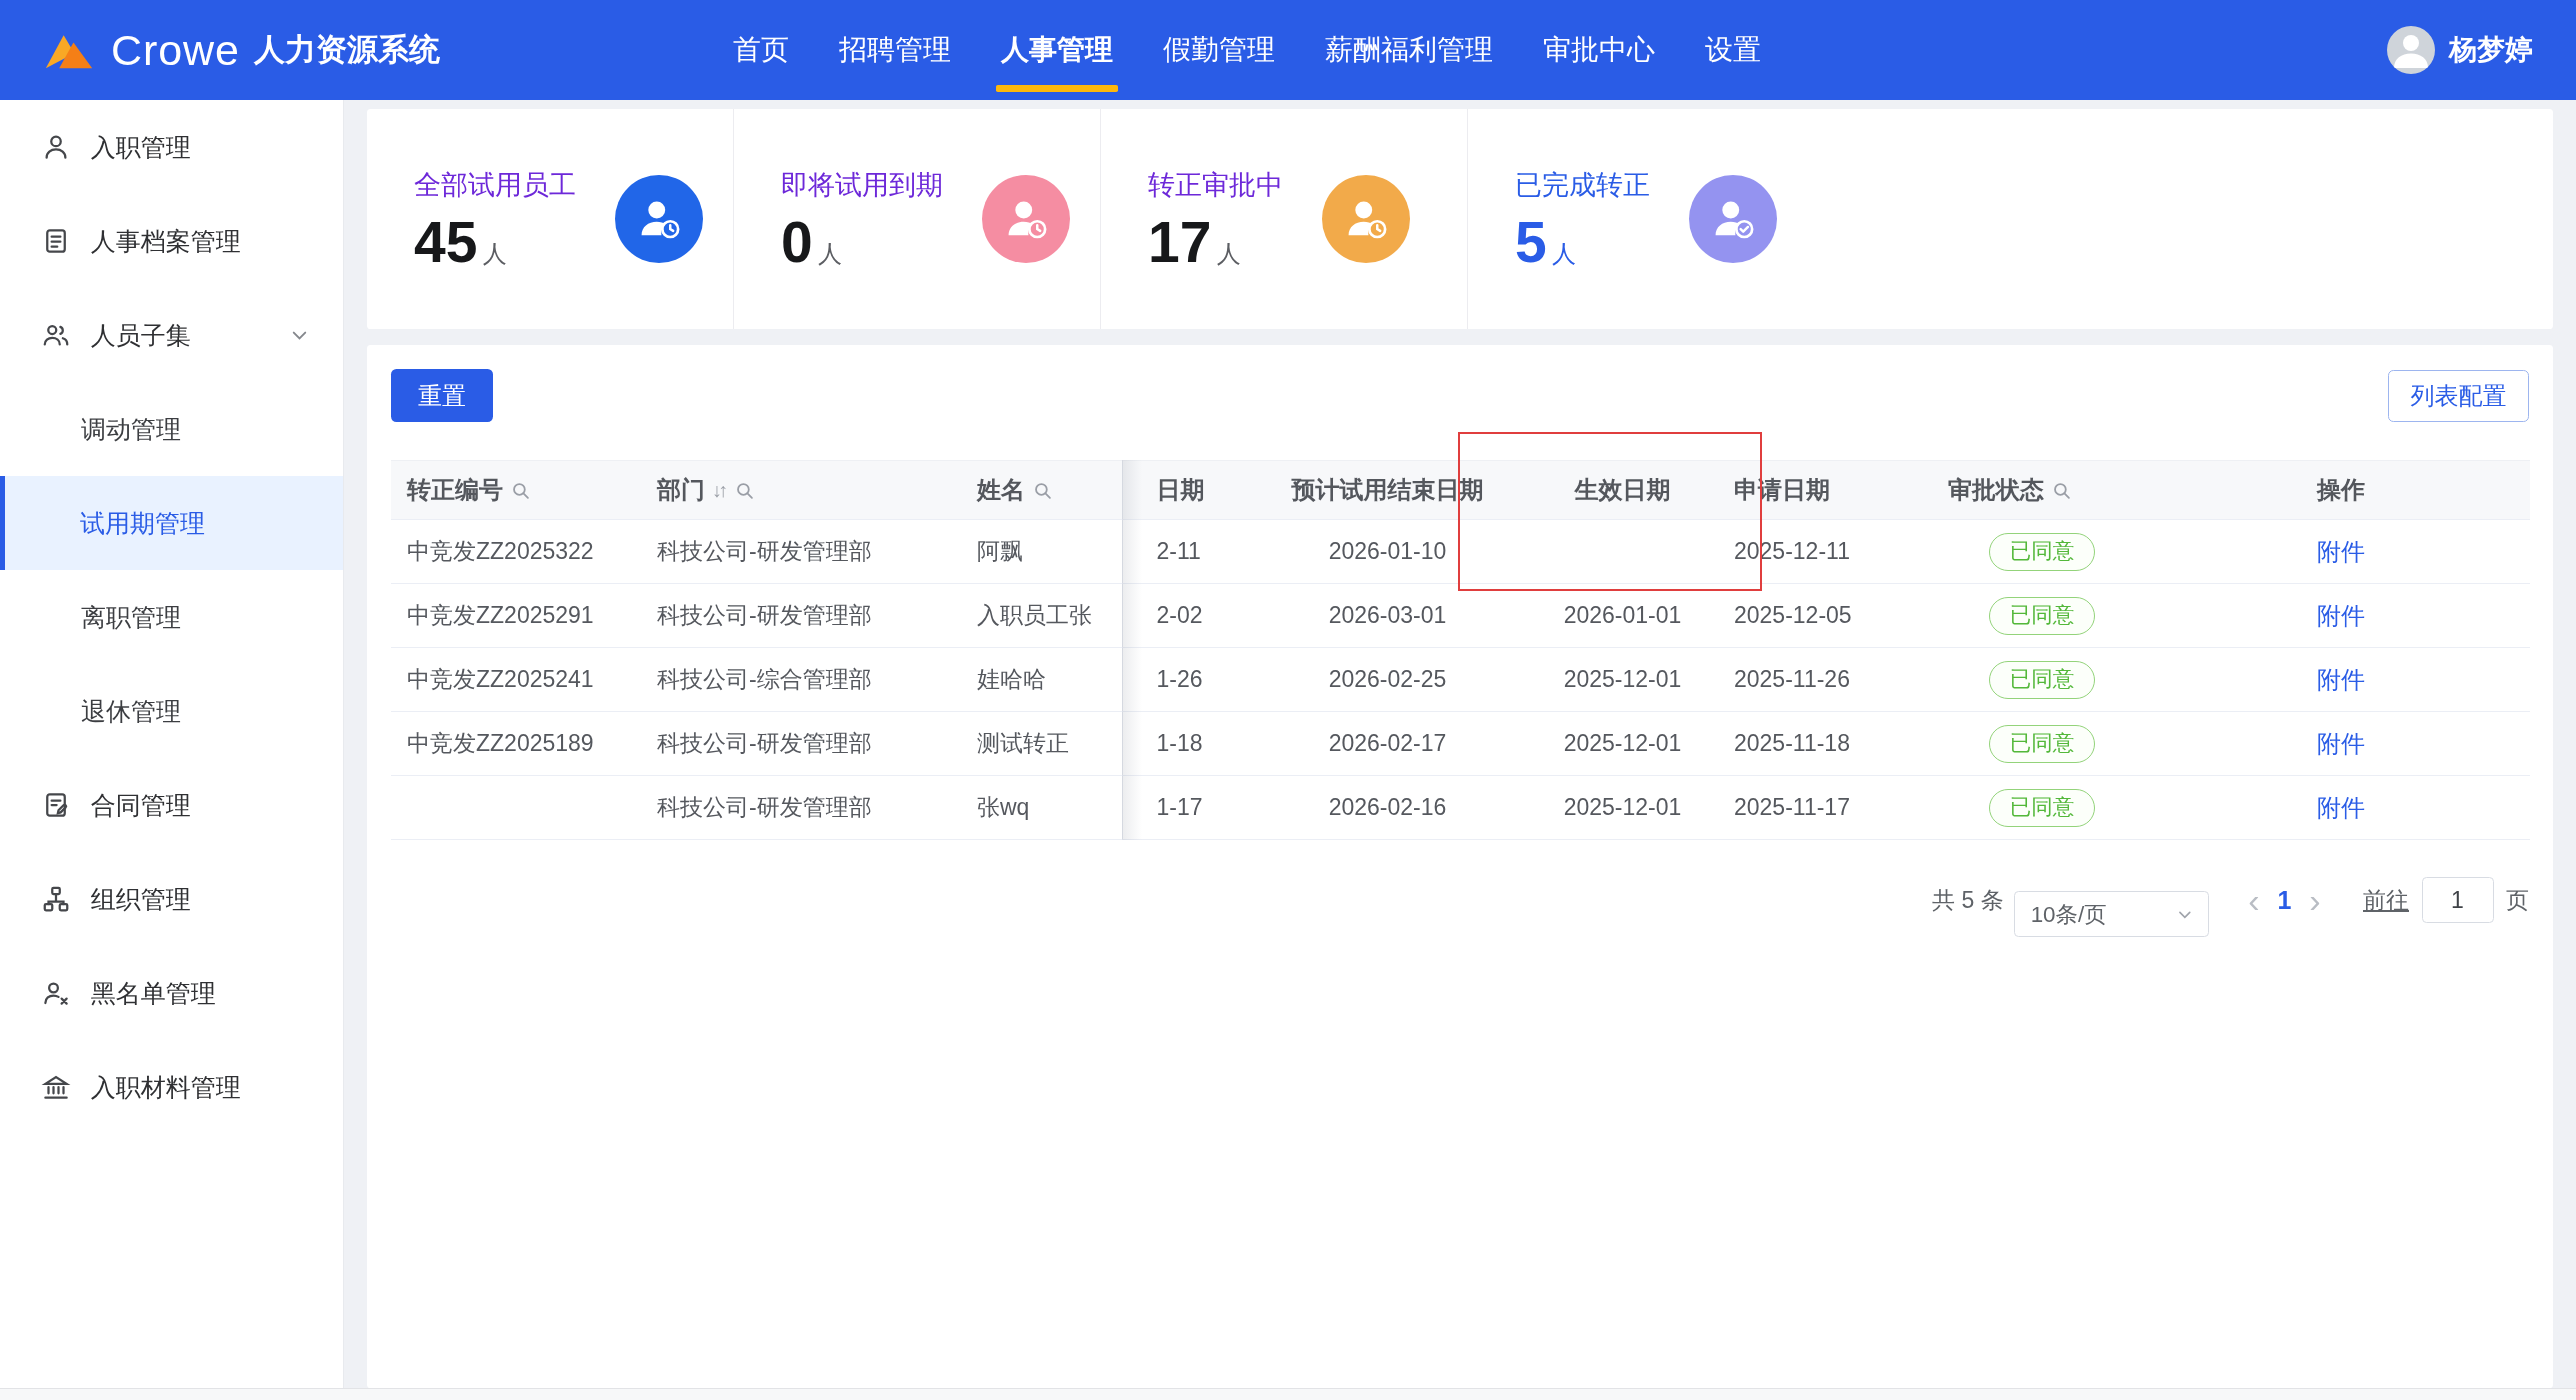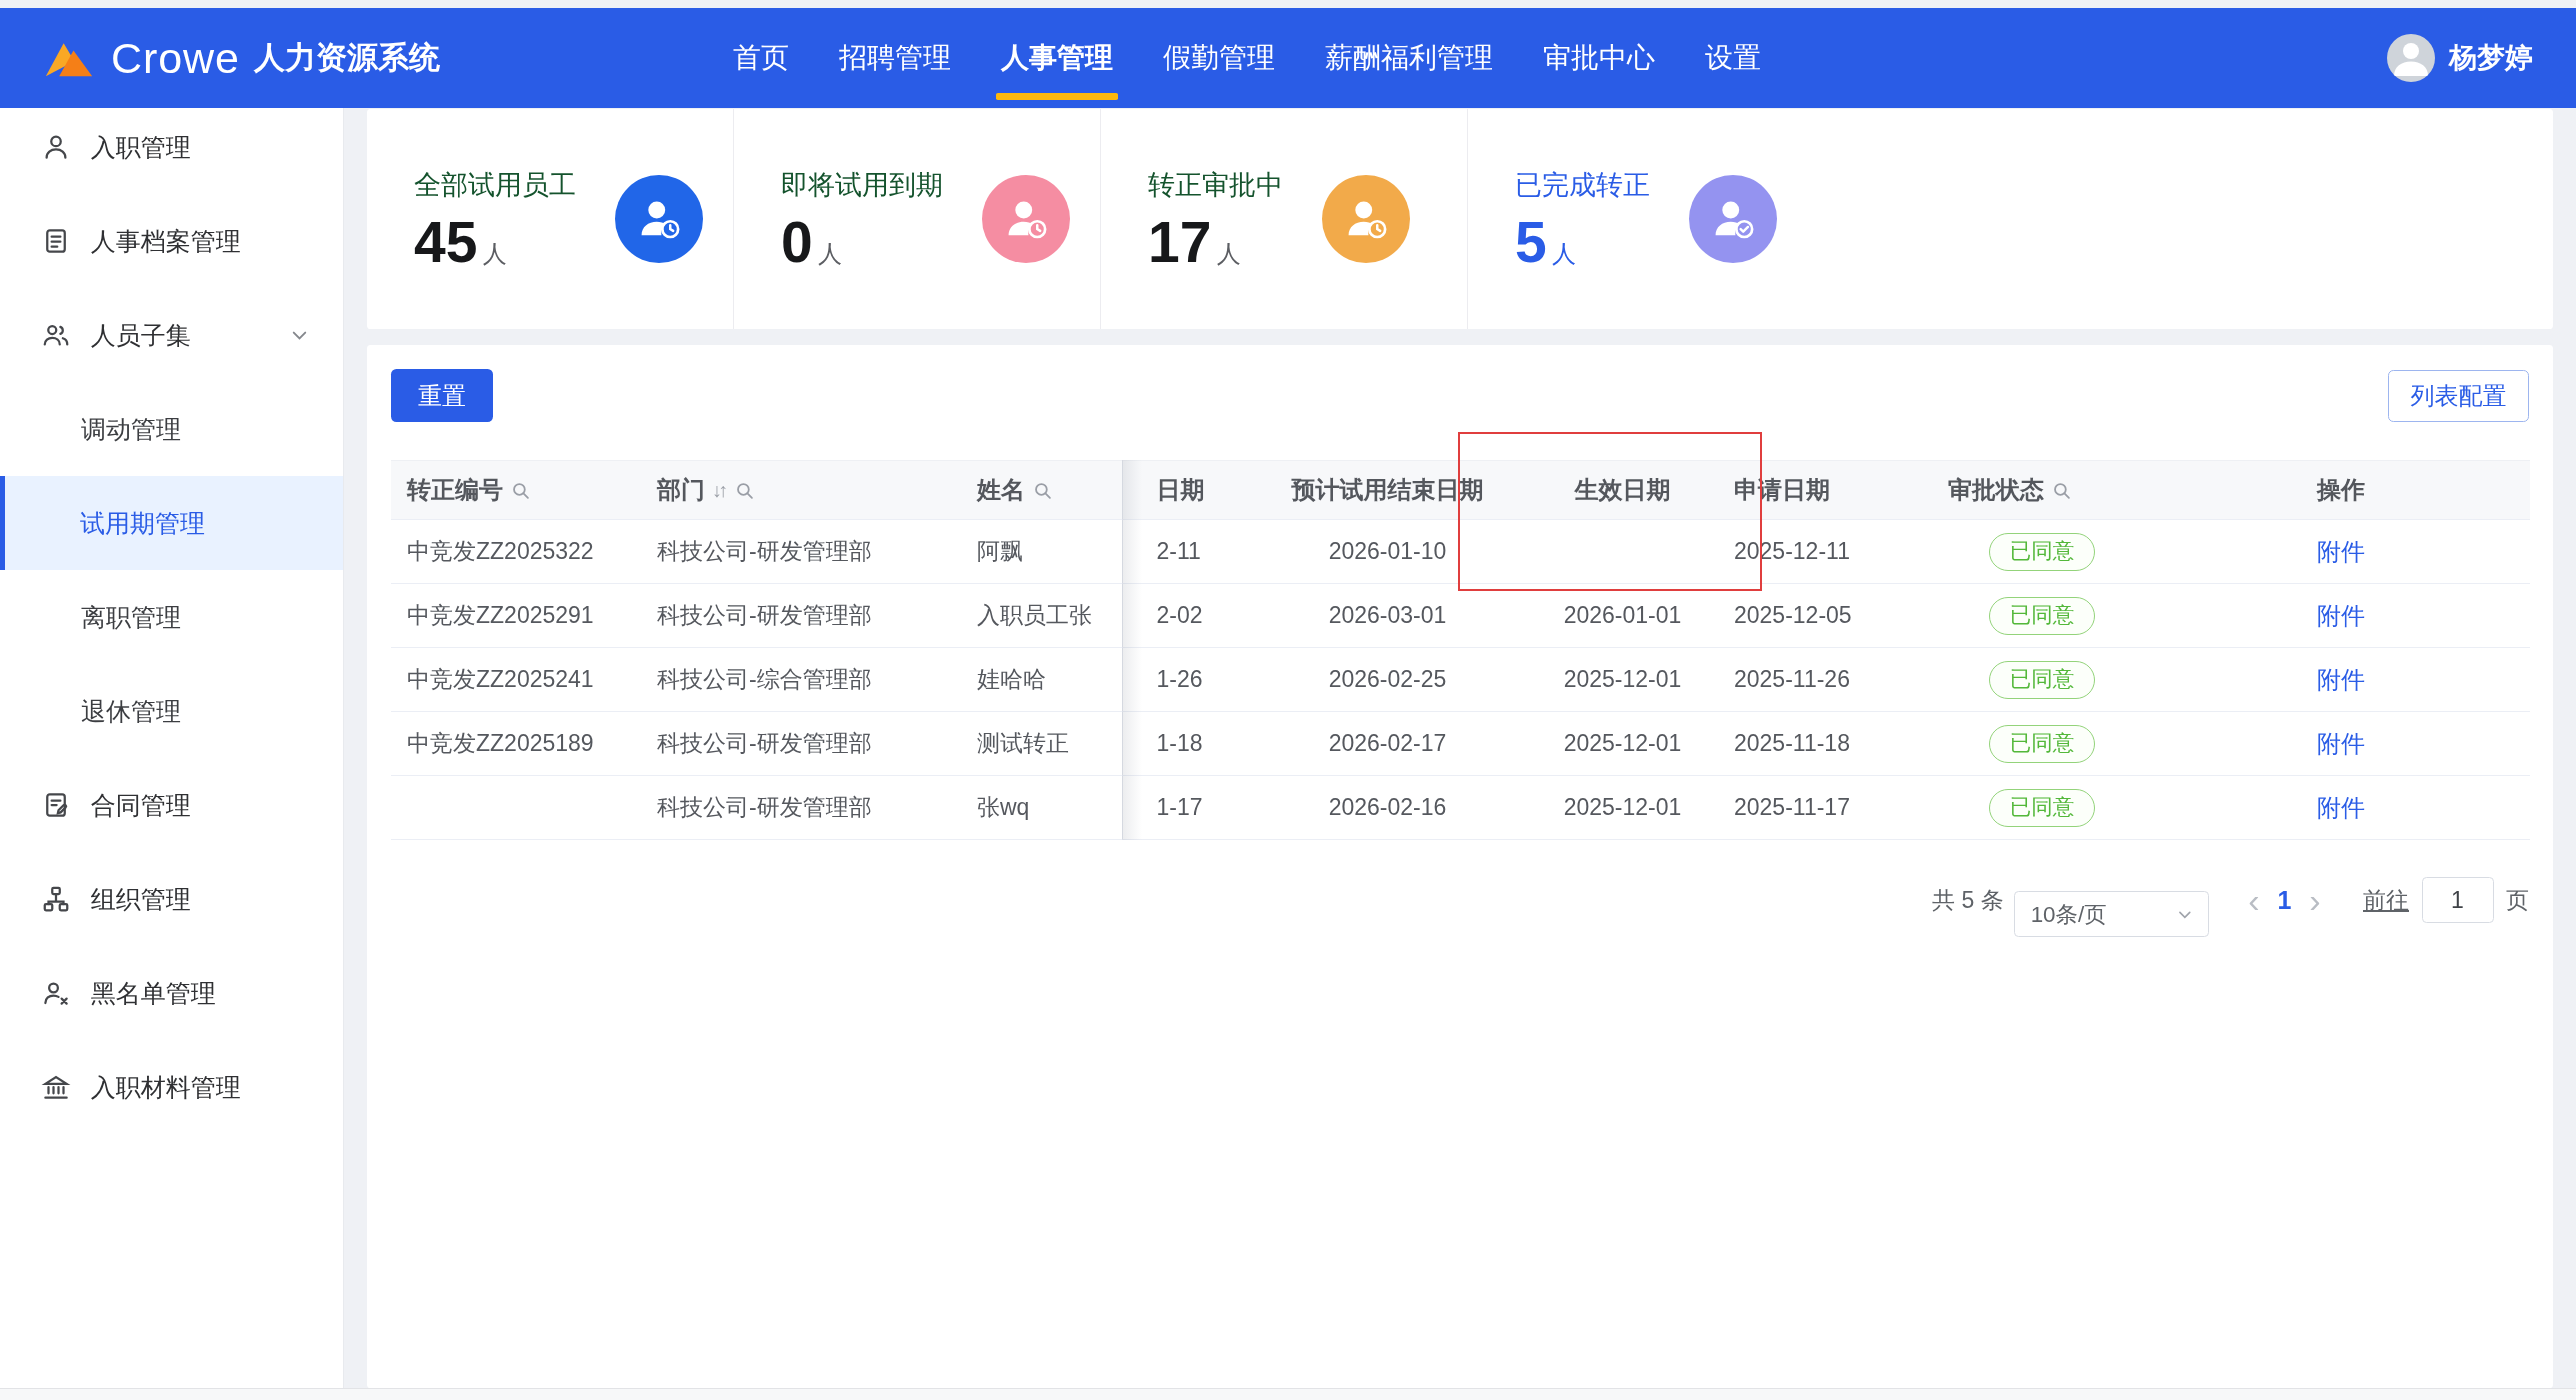--- a/index.html
+++ b/index.html
@@ -6,21 +6,21 @@
   html,body { margin:0; padding:0; }
   body {
     width:2576px; height:1400px;
     background:#eff1f5;
     font-family:"Liberation Sans", sans-serif;
     position:relative; overflow:hidden;
     color:#303133;
   }
 
   
-  .topnav{position:absolute;top:8px;left:0;width:100%;height:100px;background:#2a5ce6;display:flex;padding:8px 43px;z-index:20;}
+  .topnav{position:absolute;top:0;left:0;width:100%;height:100px;background:#2a5ce6;display:flex;padding:8px 43px;z-index:20;}
   .brand{display:flex;align-items:center;}
   .brand-logo{display:flex;align-items:center;}
   .brand-name{color:#fff;font-size:43px;font-weight:500;letter-spacing:0.9px;margin-left:16px;}
   .brand-product{color:#fff;font-size:31px;font-weight:700;margin-left:14.3px;}
   .nav-menu{display:flex;align-items:stretch;height:100%;margin-left:268px;}
   .nav-item{position:relative;display:flex;align-items:center;padding:0 25px;color:#fff;font-size:28px;font-weight:500;cursor:pointer;}
   .nav-item.active{font-weight:700;}
   .nav-item.active::after{content:"";position:absolute;left:19.7px;right:19.7px;bottom:0;height:7.2px;background:#fdb80c;border-radius:1.8px;}
   .nav-user{margin-left:auto;display:flex;align-items:center;gap:14.3px;cursor:pointer;}
   .avatar{width:48px;height:48px;border-radius:50%;background:#cfd4da;display:flex;align-items:center;justify-content:center;overflow:hidden;}
@@ -35,21 +35,21 @@
   .sub-item{height:94px;display:flex;align-items:center;padding-left:81px;font-size:25px;color:#3c3e42;cursor:pointer;}
   .sub-item.active{background:#e9f2ff;color:#2a5ce6;border-left:5.4px solid #2a5ce6;padding-left:75px;}
 
   
   .main{position:absolute;left:344px;top:100px;right:0;bottom:11.6px;padding:9px 23px 0;}
 
   .stats-card{height:220px;background:#fff;border-radius:3.6px;display:flex;align-items:stretch;}
   .stat{display:flex;align-items:center;padding-left:47px;width:367px;border-right:0.9px solid #ececf0;cursor:pointer;}
   .stat:last-child{border-right:none;flex:1;}
   .stat-info{display:flex;flex-direction:column;}
-  .stat-label{font-size:27px;color:#14532d;margin-bottom:10.7px;white-space:nowrap;}
+  .stat-label{font-size:27px;color:#6d28d9;margin-bottom:10.7px;white-space:nowrap;}
   .stat-valrow{display:flex;align-items:baseline;}
   .stat-value{font-size:57px;font-weight:700;color:#17181a;line-height:1;}
   .stat-unit{font-size:24px;color:#5c5e63;margin-left:5.4px;}
   .stat.highlight .stat-label,.stat.highlight .stat-value,.stat.highlight .stat-unit{color:#2a5ce6;}
   .stat-icon{width:88px;height:88px;border-radius:50%;margin-left:39px;flex-shrink:0;display:flex;align-items:center;justify-content:center;}
   .s-blue{background:#2166e8}.s-pink{background:#f58da2}.s-orange{background:#f2aa4a}.s-purple{background:#9493f0}
   .s-blue .badge-c{fill:#2166e8}.s-pink .badge-c{fill:#f58da2}.s-orange .badge-c{fill:#f2aa4a}.s-purple .badge-c{fill:#9493f0}
 
   .table-card{margin-top:16px;height:1043px;background:#fff;border-radius:3.6px;padding:24px;position:relative;}
   .toolbar{display:flex;justify-content:space-between;align-items:center;}

